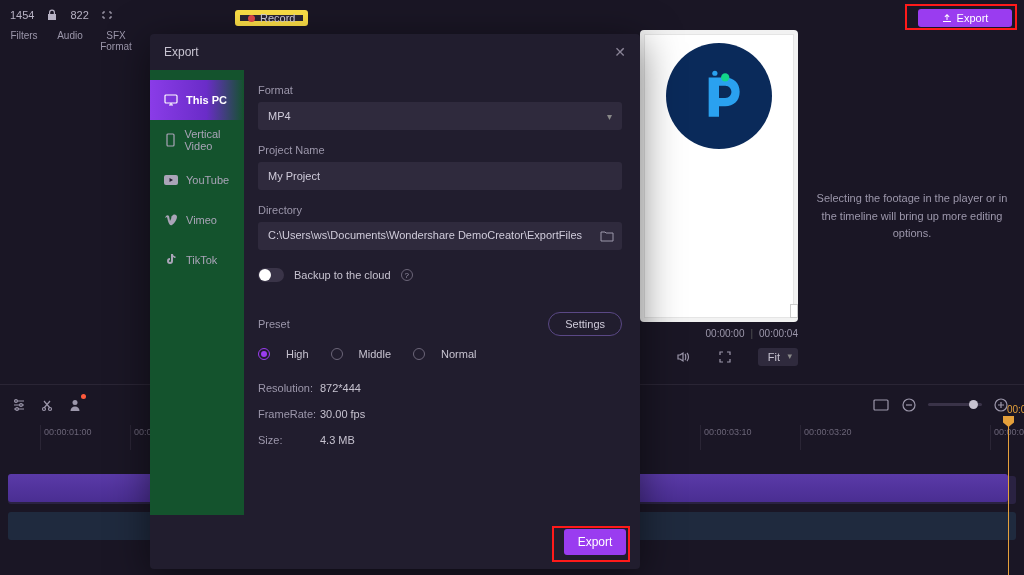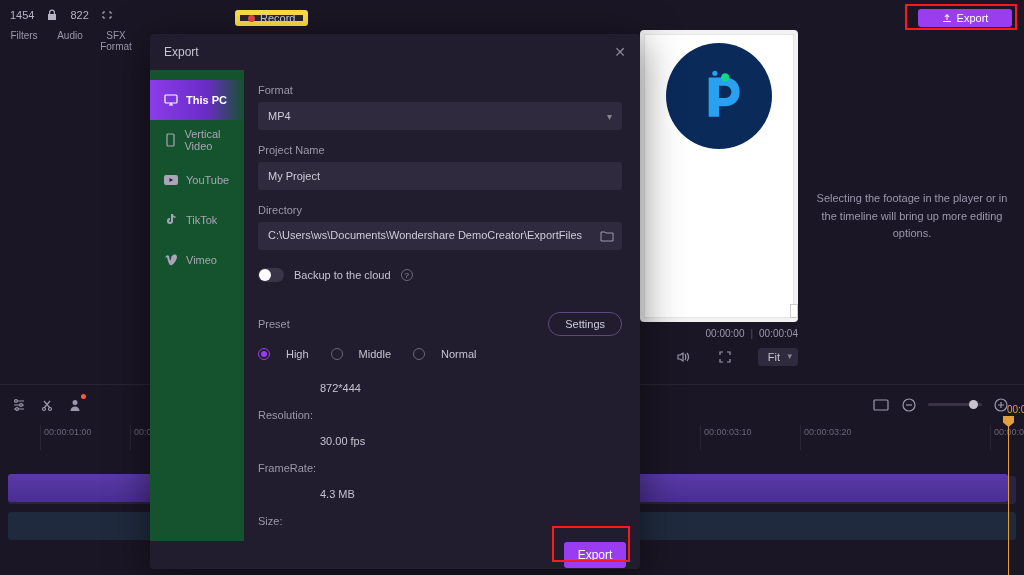--- a/index.html
+++ b/index.html
@@ -76,21 +76,21 @@
   .info-ico { width:12px; height:12px; border:1px solid #6b6578; border-radius:50%; display:flex; align-items:center; justify-content:center; font-size:8px; color:#9c97ab; }
 
   .preset-row { display:flex; justify-content:space-between; align-items:center; margin-bottom:12px; }
   .radios { display:flex; gap:22px; margin-bottom:22px; }
   .radio { display:flex; align-items:center; gap:16px; font-size:11px; color:#c7c3d0; cursor:pointer;text-align:right; }
   .radio .circ { width:12px; height:12px; border:1.5px solid #6b6578; border-radius:50%; display:flex; align-items:center; justify-content:center; }
   .radio.active .circ { border-color:#9a3cf0; }
   .radio.active .circ::after { content:""; width:6px; height:6px; background:#9a3cf0; border-radius:50%; }
   .settings-btn { height:24px; padding:0 16px; border:1px solid #5a4885; border-radius:12px; background:transparent; color:#d0ccdb; font-size:11px; cursor:pointer; }
   .spec-row { display:flex; font-size:11px; color:#c7c3d0; margin-bottom:14px; }
-  .spec-row .lbl { width:62px; color:#9c97ab;margin-top:27px; }
+  .spec-row .lbl { width:62px; color:#9c97ab; }
   .modal-footer { height:54px; display:flex; justify-content:flex-end; align-items:center; padding-right:14px; }
   .export-final { height:26px; width:62px; background:#9a3cf0; border-radius:3px; color:#fff; font-size:12px; display:flex; align-items:center; justify-content:center; cursor:pointer; }
 
   svg { display:block; }
 </style>
 </head>
 <body>
 
 <div class="topbar">
   <div class="tb-left">
@@ -262,33 +262,33 @@
         <span class="ico">
             <svg width="14" height="10" viewBox="0 0 14 10" fill="currentColor">
               <rect width="14" height="10" rx="2"></rect>
               <path d="M5.5 3v4l3.5-2z" fill="#211d2e"></path>
             </svg>
           </span>
         <span>YouTube</span>
       </div>
       <div class="m-side-item">
         <span class="ico">
+            <svg width="14" height="12" viewBox="0 0 14 12" fill="currentColor">
+              <path d="M13 3c0 2-2 6-5 8-2 1-3-1-4-4L3 3 1 4l1-2c1-1 2-1 3 0l1 5c1-2 2-4 1-4l2-2c2-1 4 0 4 2z"></path>
+            </svg>
+          </span>
+        <span>Vimeo</span>
+      </div>
+      <div class="m-side-item">
+        <span class="ico">
             <svg width="12" height="14" viewBox="0 0 12 14" fill="currentColor">
               <path d="M8 1v7a3 3 0 11-3-3v2a1 1 0 101 1V1h2c0 1.5 1 2.5 2.5 2.5V5C9.5 5 8.5 4.5 8 4z"></path>
             </svg>
           </span>
         <span>TikTok</span>
-      </div>
-      <div class="m-side-item">
-        <span class="ico">
-            <svg width="14" height="12" viewBox="0 0 14 12" fill="currentColor">
-              <path d="M13 3c0 2-2 6-5 8-2 1-3-1-4-4L3 3 1 4l1-2c1-1 2-1 3 0l1 5c1-2 2-4 1-4l2-2c2-1 4 0 4 2z"></path>
-            </svg>
-          </span>
-        <span>Vimeo</span>
       </div>
     </div>
     <div class="m-main">
       <div class="field-label">Format</div>
       <div class="field-select">
         <span>MP4</span>
         <span style="font-size:10px;color:#888;">▾</span>
       </div>
       <div class="field-label">Project Name</div>
       <input class="field-input" value="My Project" style="">

